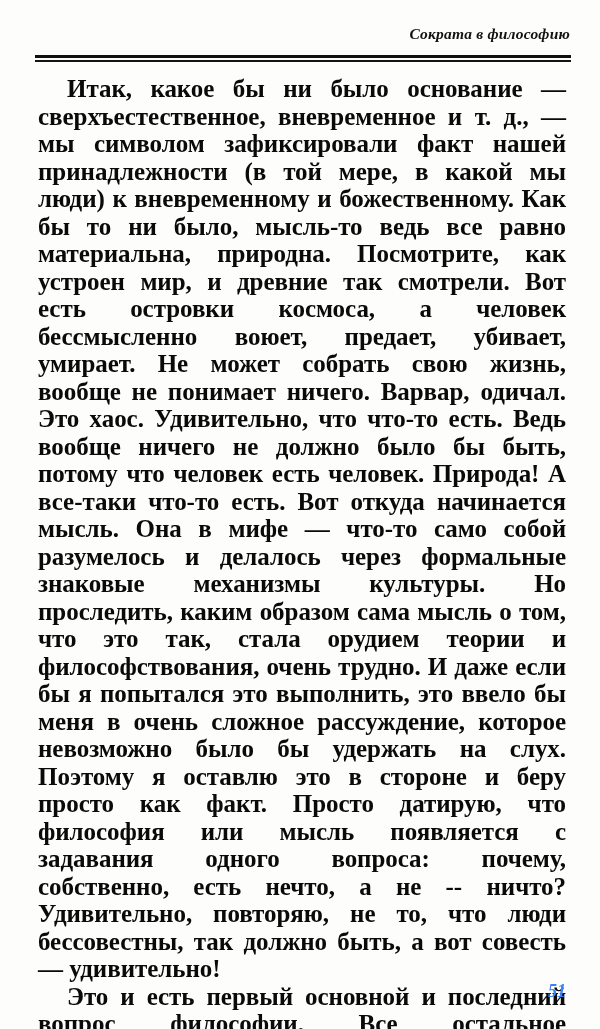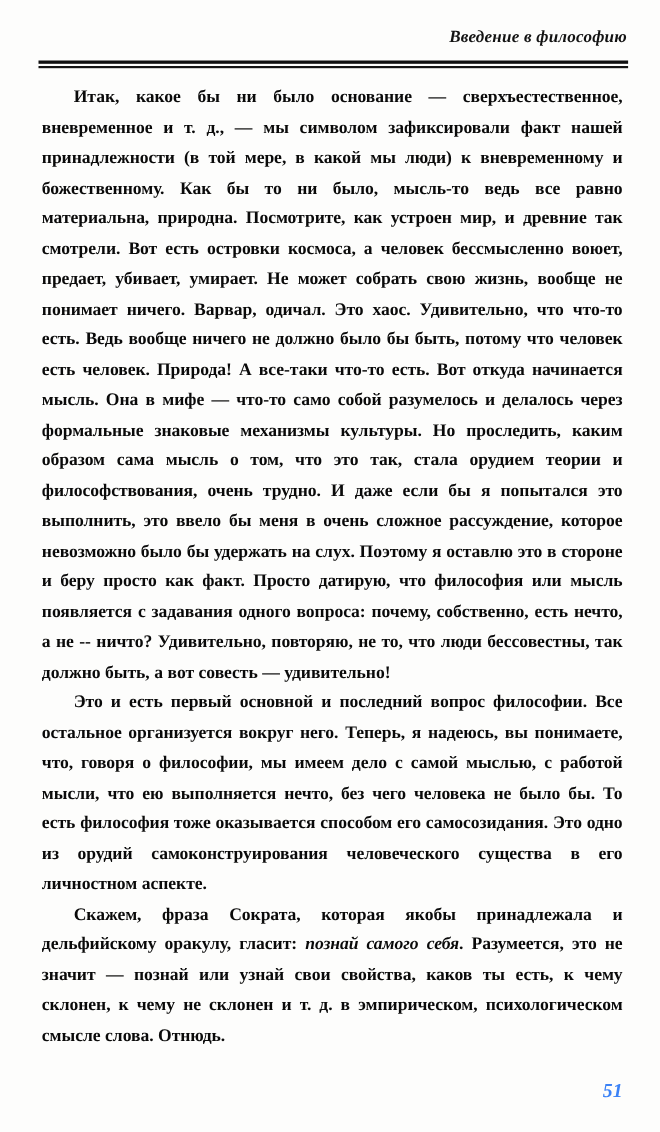--- a/index.html
+++ b/index.html
@@ -69,21 +69,21 @@
   .body-zone {
     position: absolute;
     left: 38px;
     top: 75px;
     width: 528px;
   }
   .para {
     margin: 0;
     text-align: justify;
     text-justify: inter-word;
-    font-size: 16px;
+    font-size: 25px;
     line-height: 27.5px;
     font-weight: 600;
     letter-spacing: -0.05px;
     word-spacing: 0.2px;
     text-indent: 29px;
     hyphens: manual;
   }
   .para + .para { margin-top: 0; font-family: Liberation Serif, serif; }
   .para em {
     font-style: italic;
@@ -106,21 +106,21 @@
     color: #3b82f6;
     line-height: 1;
   }
 </style>
 </head>
 <body>
 
 <div class="page">
 
   <div class="header-zone">
-    <span class="running-head">Введение в философию</span>
+    <span class="running-head">Сократа в философию</span>
   </div>
 
   <div class="rule-wrap">
     <div class="rule-thick"></div>
     <div class="rule-thin"></div>
   </div>
 
   <div class="body-zone">
     <p class="para"><span>Итак, какое бы ни было основание — сверхъестественное, вневременное и т. д., — мы символом зафиксировали факт нашей принадлежности (в той мере, в какой мы люди) к вневременному и божественному. Как бы то ни было, мысль-то ведь все равно материальна, природна. Посмотрите, как устроен мир, и древние так смотрели. Вот есть островки космоса, а человек бессмысленно воюет, предает, убивает, умирает. Не может собрать свою жизнь, вообще не понимает ничего. Варвар, одичал. Это хаос. Удивительно, что что-то есть. Ведь вообще ничего не должно было бы быть, потому что человек есть человек. Природа! А все-таки что-то есть. Вот откуда начинается мысль. Она в мифе — что-то само собой разумелось и делалось через формальные знаковые механизмы культуры. Но проследить, каким образом сама мысль о том, что это так, стала орудием теории и философствования, очень трудно. И даже если бы я попытался это выполнить, это ввело бы меня в очень сложное рассуждение, которое невозможно было бы удержать на слух. Поэтому я оставлю это в стороне и беру просто как факт. Просто датирую, что философия или мысль появляется с задавания одного вопроса: почему, собственно, есть нечто, а не -- ничто? Удивительно, повторяю, не то, что люди бессовестны, так должно быть, а вот совесть — удивительно!</span></p>
     <p class="para"><span>Это и есть первый основной и последний вопрос философии. Все остальное организуется вокруг него. Теперь, я надеюсь, вы понимаете, что, говоря о философии, мы имеем дело с самой мыслью, с работой мысли, что ею выполняется нечто, без чего человека не было бы. То есть философия тоже оказывается способом его самосозидания. Это одно из орудий самоконструирования человеческого существа в его личностном аспекте.</span></p>

